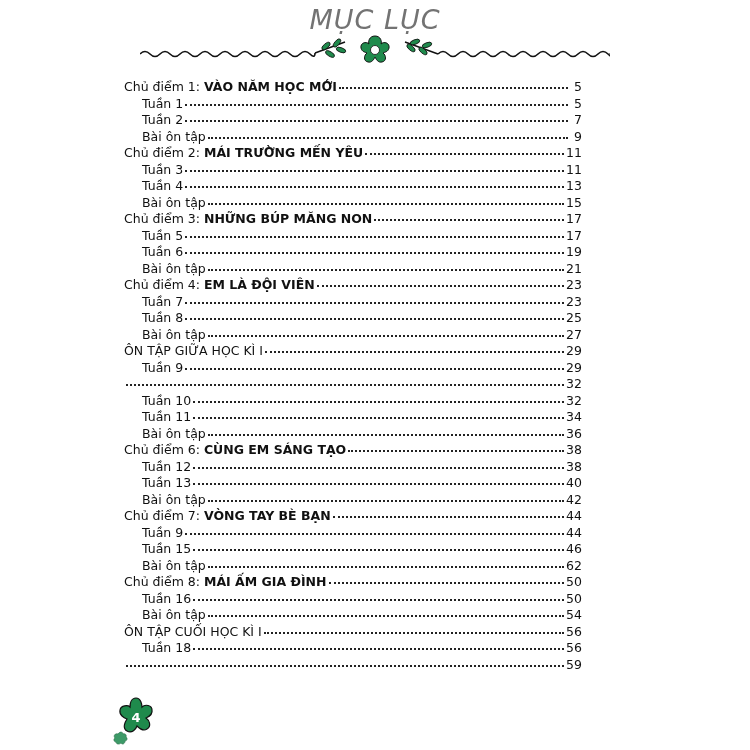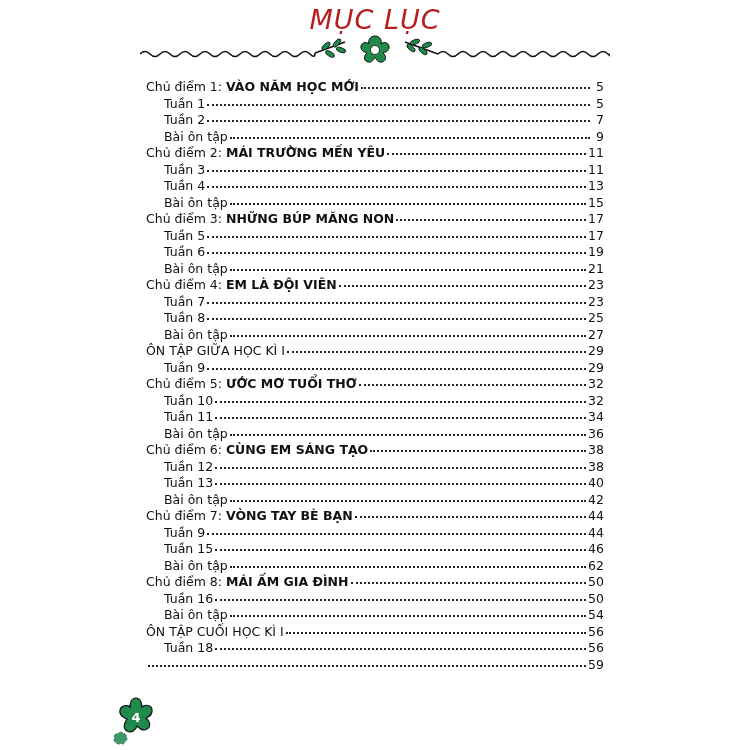--- a/index.html
+++ b/index.html
@@ -3,24 +3,24 @@
 <meta charset="utf-8">
 <style>
   html, body { margin:0; padding:0; }
   body {
     width:750px; height:750px; background:#ffffff; position:relative; overflow:hidden;
     font-family:"DejaVu Sans", sans-serif; color:#111;
   }
   .title {
     position:absolute; top:4px; left:0; width:750px; text-align:center;
     font-family:"DejaVu Sans", sans-serif; font-size:27px; font-style:italic;
-    font-weight:normal; letter-spacing:1px; color:#b91c1c;
+    font-weight:normal; letter-spacing:1px; color:#737373;
   }
   .ornament { position:absolute; top:34px; left:140px; width:470px; height:30px; }
-  .toc { position:absolute; top:79px; left:146px; width:458px; }
+  .toc { position:absolute; top:79px; left:124px; width:458px; }
   .row {
     display:flex; align-items:baseline; height:16.5px; line-height:16.5px;
     font-size:12.5px; white-space:nowrap;
   }
   .row .label { flex:0 0 auto; }
   .row .label b { font-weight:bold; }
   .row.chapter .label { font-weight:normal; }
   .row.sub { padding-left:18px; }
   .row.section .label { font-weight:normal; }
   .row.misc .label { font-weight:bold; }
@@ -148,21 +148,20 @@
       <span class="label">ÔN TẬP GIỮA HỌC KÌ I</span>
       <span class="dots"></span>
       <span class="page">29</span>
     </div>
     <div class="row sub">
       <span class="label">Tuần 9</span>
       <span class="dots"></span>
       <span class="page">29</span>
     </div>
     <div class="row chapter">
-      <span class="label"><span>Chủ điểm 5: </span><b>ƯỚC MƠ TUỔI THƠ</b></span>
       <span class="dots"></span>
       <span class="page">32</span>
     </div>
     <div class="row sub">
       <span class="label">Tuần 10</span>
       <span class="dots"></span>
       <span class="page">32</span>
     </div>
     <div class="row sub">
       <span class="label">Tuần 11</span>

